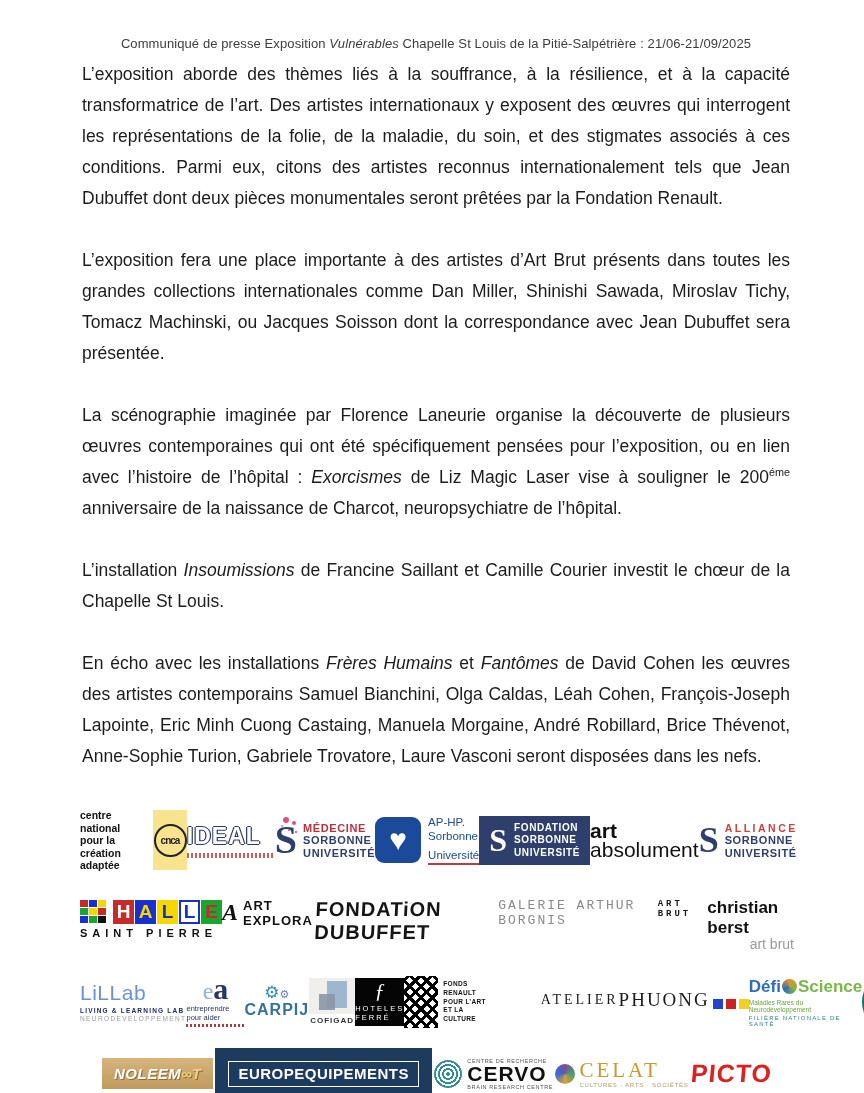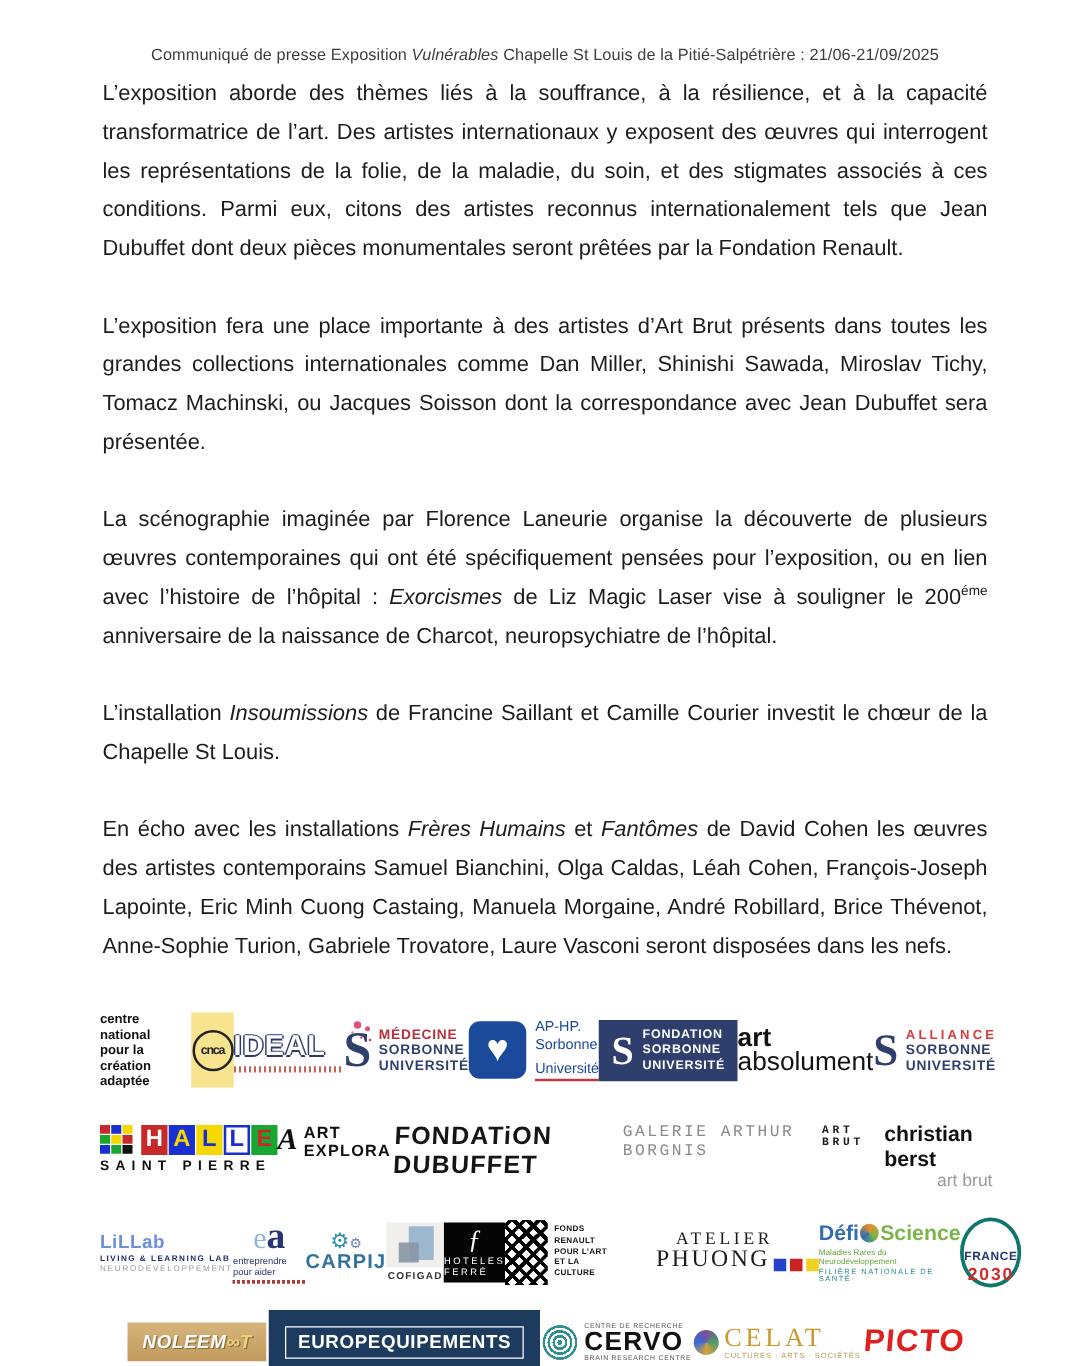--- a/index.html
+++ b/index.html
@@ -91,21 +91,21 @@
   .borg-1 { font-size:13px; color:#8a8a8a; letter-spacing:2px; }
   .borg-2 { font-size:9px; font-weight:800; color:#1a1a1a; letter-spacing:3px; margin-top:1px; }
 
   
   .berst { flex-direction:column; align-items:flex-end; }
   .berst-1 { font-size:17px; font-weight:800; color:#111; }
   .berst-2 { font-size:14px; color:#9a9a9a; margin-top:-2px; }
 
   
   .lillab { flex-direction:column; align-items:flex-start; }
-  .lillab-word { font-size:15px; font-weight:700; color:#6d8fdd; letter-spacing:0.5px; }
+  .lillab-word { font-size:21px; font-weight:400; color:#6d8fdd; letter-spacing:0.5px; }
   .lillab-s1 { font-size:6.5px; font-weight:700; color:#1b2a6b; letter-spacing:1.2px; margin-top:2px; }
   .lillab-s2 { font-size:6.5px; color:#9a9a9a; letter-spacing:1.4px; margin-top:1px; }
 
   
   .ea { flex-direction:column; align-items:center; }
   .ea-mono { font-family:"Liberation Serif", serif; line-height:0.8; }
   .ea-e { font-size:24px; color:#8fb3d9; }
   .ea-a { font-size:30px; font-weight:700; color:#27356e; }
   .ea-sub { font-size:7.5px; color:#27356e; margin-top:2px; }
   .ea-bar { width:58px; height:3px; margin-top:2px;
@@ -130,21 +130,21 @@
   .ferre-f { color:#fff; font-family:"Liberation Serif", serif; font-style:italic; font-size:21px; line-height:1; }
   .ferre-name { color:#fff; font-size:7.5px; letter-spacing:2px; margin-top:2px; }
 
   
   .renault-icon { width:44px; height:52px; margin-right:5px; background:
       repeating-linear-gradient(-45deg, #000 0 3px, transparent 3px 8px),
       repeating-linear-gradient(45deg, #000 0 3px, #fff 3px 8px); }
   .renault-text { font-size:6.5px; font-weight:700; color:#111; line-height:1.35; letter-spacing:0.3px; }
 
   
-  .phuong { flex-direction:column; align-items:flex-start; font-family:"Liberation Serif", serif; color:#1c1c1c;margin-left:39px; }
+  .phuong { align-items:flex-start; font-family:"Liberation Serif", serif; color:#1c1c1c;margin-left:39px; }
   .ph-1 { font-size:14px; letter-spacing:3px; margin-left:16px; }
   .ph-2row { display:flex; align-items:flex-end; margin-top:-3px; }
   .ph-2 { font-size:19px; letter-spacing:2px; }
   .ph-sq { width:10px; height:10px; margin-left:3px; margin-bottom:2px; }
   .sq-b { background:#2244cc; } .sq-r { background:#cc2222; } .sq-y { background:#f0d020; }
 
   
   .defi { flex-direction:column; align-items:flex-start; }
   .defi-name { display:flex; align-items:center; }
   .defi-1 { font-size:17px; font-weight:700; color:#2f6db5; }

